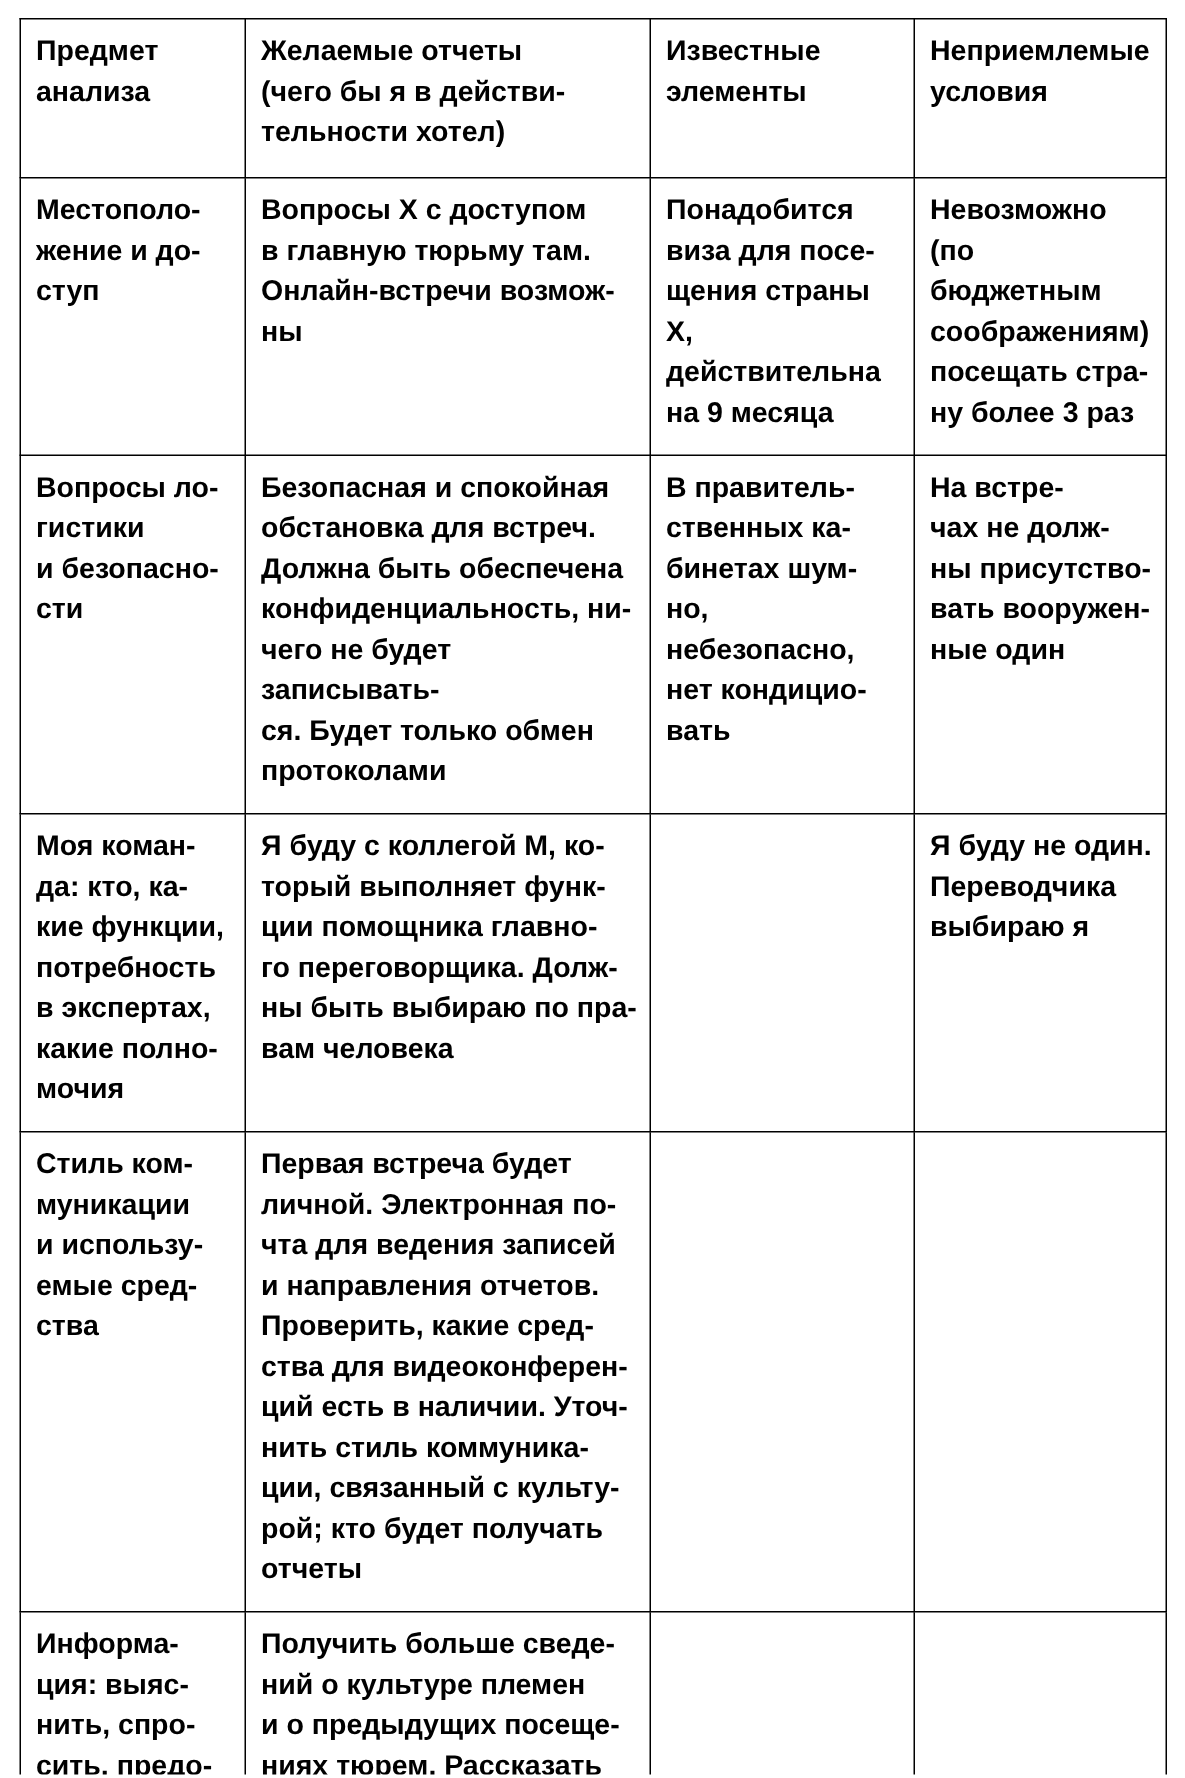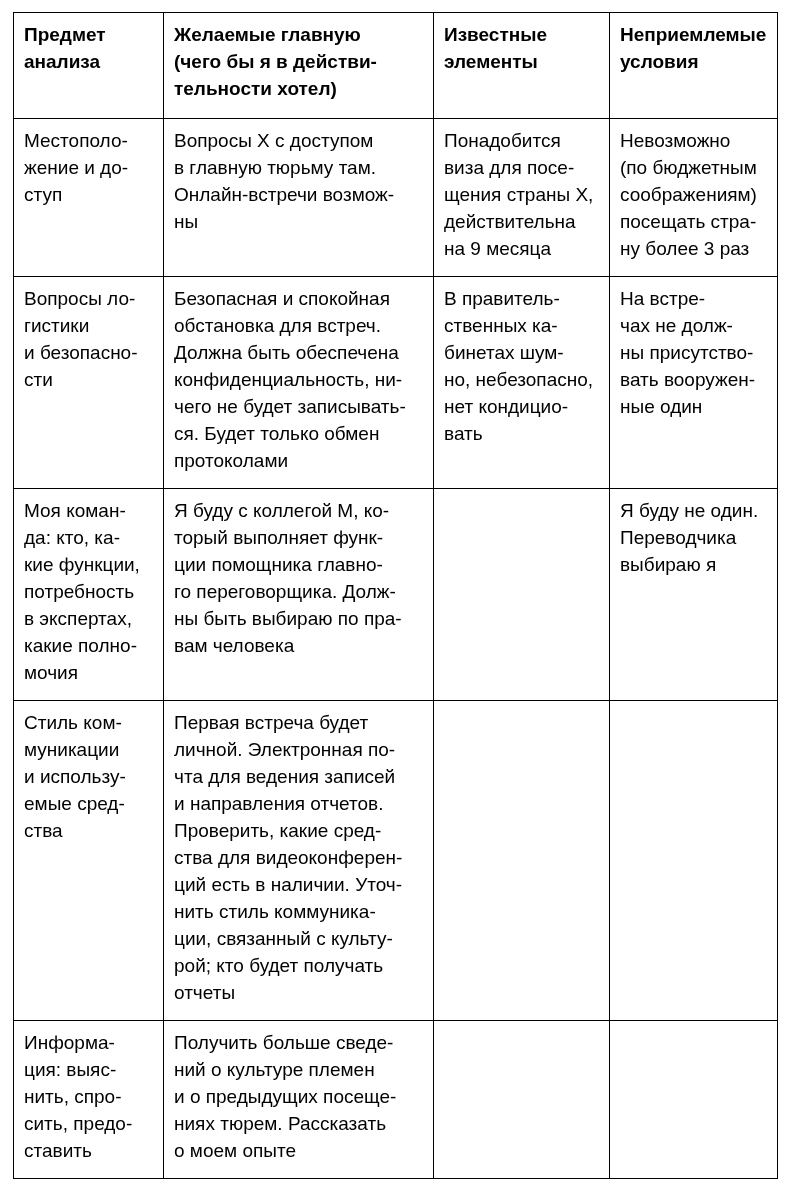--- a/index.html
+++ b/index.html
@@ -28,20 +28,21 @@
   table.analysis th,
   table.analysis td {
     border: 1.5px solid #000000;
     vertical-align: top;
     text-align: left;
     padding: 8px 8px 14px 10px;
     font-size: 19px;
     line-height: 27px;
     white-space: pre-line;
     overflow: hidden;
+    font-weight: bold;
   }
   table.analysis th {
     font-weight: bold;
     padding-bottom: 16px;
   }
 </style>
 </head>
 <body>
 
 <div class="page">
@@ -49,21 +50,21 @@
     <colgroup>
       <col class="c0">
         <col class="c1">
         <col class="c2">
         <col class="c3">
     </colgroup>
     <thead>
       <tr>
         <th>Предмет
 анализа</th>
-        <th>Желаемые главную
+        <th>Желаемые отчеты
 (чего бы я в действи-
 тельности хотел)</th>
         <th>Известные
 элементы</th>
         <th>Неприемлемые
 условия</th>
       </tr>
     </thead>
     <tbody>
       <tr>

